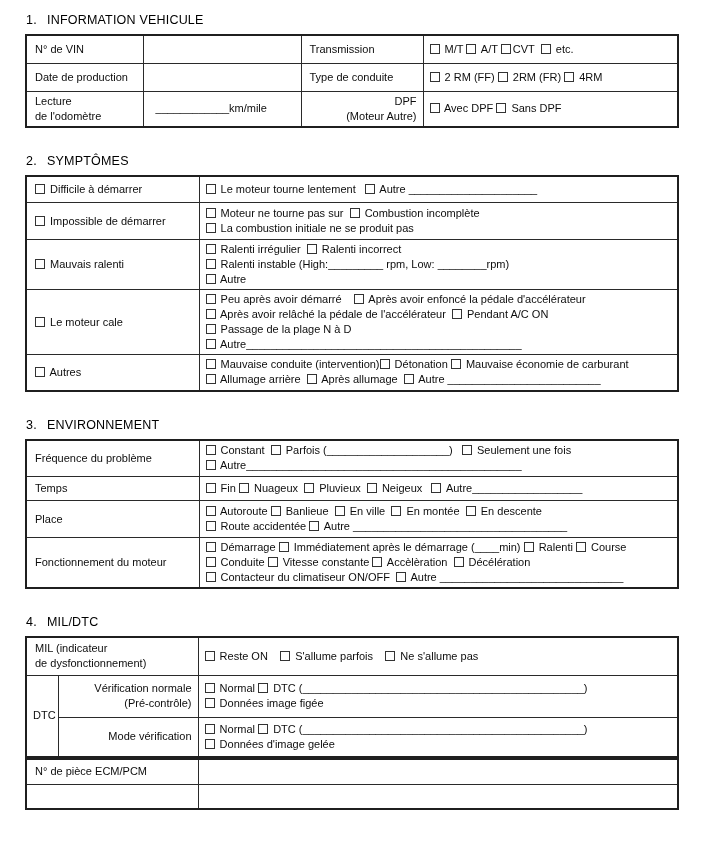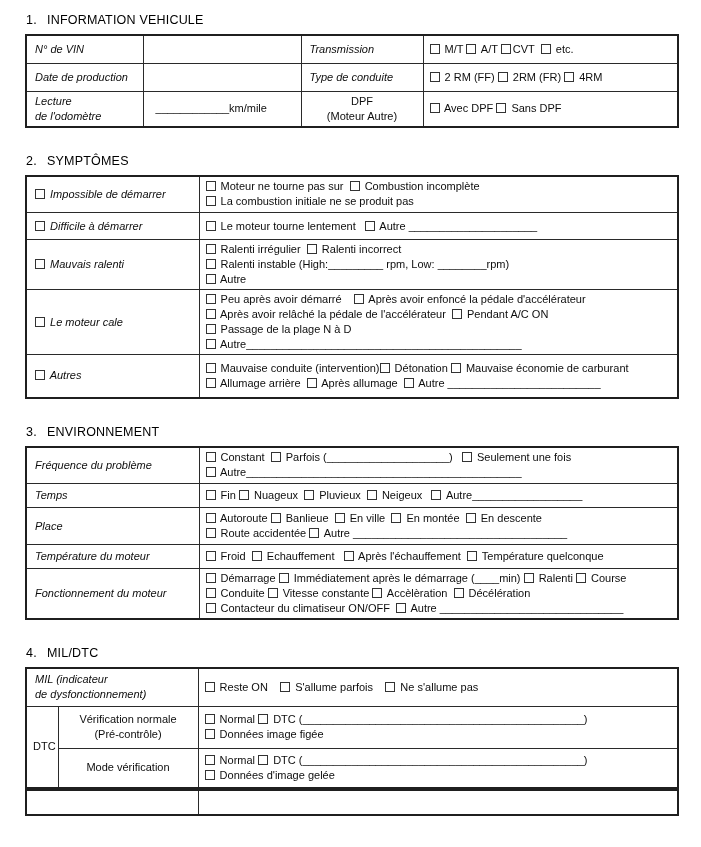--- a/index.html
+++ b/index.html
@@ -7,22 +7,22 @@
     width:701px;height:847px;background:#ffffff;overflow:hidden;
     font-family:"Liberation Sans","DejaVu Sans",sans-serif;
     font-size:11px;color:#0d0d0d;
   }
   .sheet{padding:13px 24px 0 25px;}
   .heading{font-size:12.5px;letter-spacing:.2px;margin:26px 0 7px 1px;color:#000;}
   .heading:first-child{margin-top:0;}
   .hnum{display:inline-block;width:21px;}
   table{border-collapse:collapse;table-layout:fixed;width:652px;border:2px solid #1f1f1f;}
   td{border:1px solid #2a2a2a;vertical-align:middle;padding:2px 6px;overflow:hidden;}
-  td.lbl{padding-left:8px;font-style:italic;}
-  td.center{text-align:center;}
+  td.lbl{padding-left:8px;}
+  td.center{text-align:right;}
   .line{white-space:pre;line-height:15px;}
   .cb{display:inline-block;width:8px;height:8px;border:1px solid #333;background:#fff;
       vertical-align:-1px;margin-right:2px;}
 </style>
 </head>
 <body>
 
 <div class="sheet">
 
   <div class="heading"><span class="hnum">1.</span><span>INFORMATION VEHICULE</span></div>
@@ -83,35 +83,35 @@
     </table>
 
   <div class="heading"><span class="hnum">2.</span><span>SYMPTÔMES</span></div>
 
   <table>
     <colgroup>
         <col style="width:173px">
         <col style="width:479px">
       </colgroup>
     <tbody>
-        <tr style="height:37px">
+        <tr style="height:27px">
+      <td class="lbl">
+            <div class="line"><span class="cb"></span><span> Difficile à démarrer</span></div>
+          </td>
+      <td>
+            <div class="line"><span class="cb"></span><span> Le moteur tourne lentement   </span><span class="cb"></span><span> Autre _____________________</span></div>
+          </td>
+    </tr>
+    <tr style="height:37px">
       <td class="lbl">
             <div class="line"><span class="cb"></span><span> Impossible de démarrer</span></div>
           </td>
       <td>
             <div class="line"><span class="cb"></span><span> Moteur ne tourne pas sur  </span><span class="cb"></span><span> Combustion incomplète</span></div>
             <div class="line"><span class="cb"></span><span> La combustion initiale ne se produit pas</span></div>
-          </td>
-    </tr>
-    <tr style="height:27px">
-      <td class="lbl">
-            <div class="line"><span class="cb"></span><span> Difficile à démarrer</span></div>
-          </td>
-      <td>
-            <div class="line"><span class="cb"></span><span> Le moteur tourne lentement   </span><span class="cb"></span><span> Autre _____________________</span></div>
           </td>
     </tr>
     <tr style="height:49px">
       <td class="lbl">
             <div class="line"><span class="cb"></span><span> Mauvais ralenti</span></div>
           </td>
       <td>
             <div class="line"><span class="cb"></span><span> Ralenti irrégulier  </span><span class="cb"></span><span> Ralenti incorrect</span></div>
             <div class="line"><span class="cb"></span><span> Ralenti instable (High:_________ rpm, Low: ________rpm)</span></div>
             <div class="line"><span class="cb"></span><span> Autre</span></div>
@@ -121,21 +121,21 @@
       <td class="lbl">
             <div class="line"><span class="cb"></span><span> Le moteur cale</span></div>
           </td>
       <td>
             <div class="line"><span class="cb"></span><span> Peu après avoir démarré    </span><span class="cb"></span><span> Après avoir enfoncé la pédale d'accélérateur</span></div>
             <div class="line"><span class="cb"></span><span> Après avoir relâché la pédale de l'accélérateur  </span><span class="cb"></span><span> Pendant A/C ON</span></div>
             <div class="line"><span class="cb"></span><span> Passage de la plage N à D</span></div>
             <div class="line"><span class="cb"></span><span> Autre_____________________________________________</span></div>
           </td>
     </tr>
-    <tr style="height:43px">
+    <tr style="height:36px">
       <td class="lbl">
             <div class="line"><span class="cb"></span><span> Autres</span></div>
           </td>
       <td>
             <div class="line"><span class="cb"></span><span> Mauvaise conduite (intervention)</span><span class="cb"></span><span> Détonation </span><span class="cb"></span><span> Mauvaise économie de carburant</span></div>
             <div class="line"><span class="cb"></span><span> Allumage arrière  </span><span class="cb"></span><span> Après allumage  </span><span class="cb"></span><span> Autre _________________________</span></div>
           </td>
     </tr>
   </tbody>
     </table>
@@ -165,28 +165,20 @@
             <div class="line"><span class="cb"></span><span> Fin </span><span class="cb"></span><span> Nuageux  </span><span class="cb"></span><span> Pluvieux  </span><span class="cb"></span><span> Neigeux   </span><span class="cb"></span><span> Autre__________________</span></div>
           </td>
     </tr>
     <tr style="height:37px">
       <td class="lbl">
             <div class="line"><span>Place</span></div>
           </td>
       <td>
             <div class="line"><span class="cb"></span><span> Autoroute </span><span class="cb"></span><span> Banlieue  </span><span class="cb"></span><span> En ville  </span><span class="cb"></span><span> En montée  </span><span class="cb"></span><span> En descente</span></div>
             <div class="line"><span class="cb"></span><span> Route accidentée </span><span class="cb"></span><span> Autre ___________________________________</span></div>
-          </td>
-    </tr>
-    <tr style="height:24px">
-      <td class="lbl">
-            <div class="line"><span>Température du moteur</span></div>
-          </td>
-      <td>
-            <div class="line"><span class="cb"></span><span> Froid  </span><span class="cb"></span><span> Echauffement   </span><span class="cb"></span><span> Après l'échauffement  </span><span class="cb"></span><span> Température quelconque</span></div>
           </td>
     </tr>
     <tr style="height:50px">
       <td class="lbl">
             <div class="line"><span>Fonctionnement du moteur</span></div>
           </td>
       <td>
             <div class="line"><span class="cb"></span><span> Démarrage </span><span class="cb"></span><span> Immédiatement après le démarrage (____min) </span><span class="cb"></span><span> Ralenti </span><span class="cb"></span><span> Course</span></div>
             <div class="line"><span class="cb"></span><span> Conduite </span><span class="cb"></span><span> Vitesse constante </span><span class="cb"></span><span> Accèlèration  </span><span class="cb"></span><span> Décélération</span></div>
             <div class="line"><span class="cb"></span><span> Contacteur du climatiseur ON/OFF  </span><span class="cb"></span><span> Autre ______________________________</span></div>
@@ -238,20 +230,28 @@
   </tbody>
     </table>
 
 
   <table>
     <colgroup>
         <col style="width:172px">
         <col style="width:480px">
       </colgroup>
     <tbody>
+        <tr style="height:25px">
+      <td class="lbl">
+            <div class="line"><span>N° de pièce ECM/PCM</span></div>
+          </td>
+      <td>
+            <div class="line"></div>
+          </td>
+    </tr>
     <tr style="height:25px">
       <td class="lbl"></td>
       <td>
             <div class="line"></div>
           </td>
     </tr>
   </tbody>
     </table>
 
 </div>

